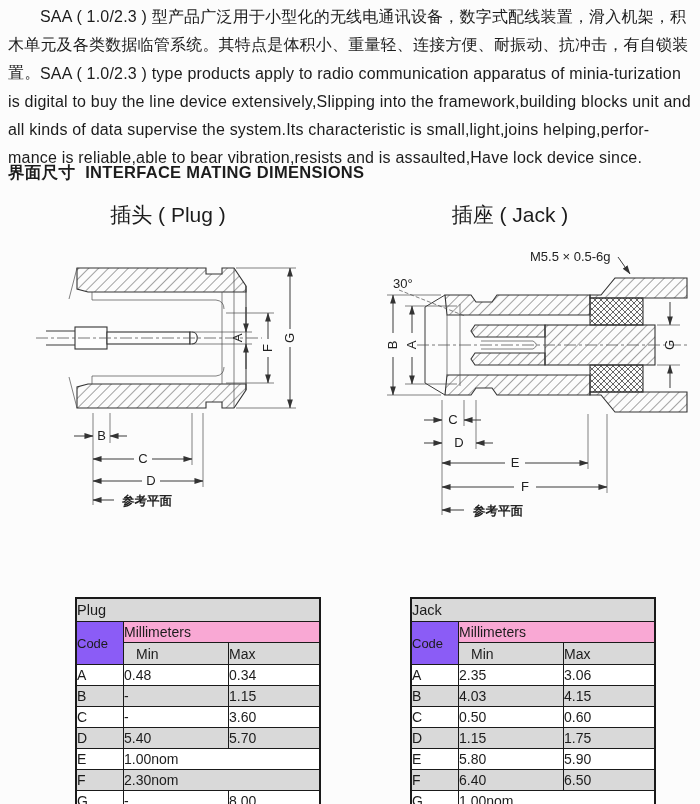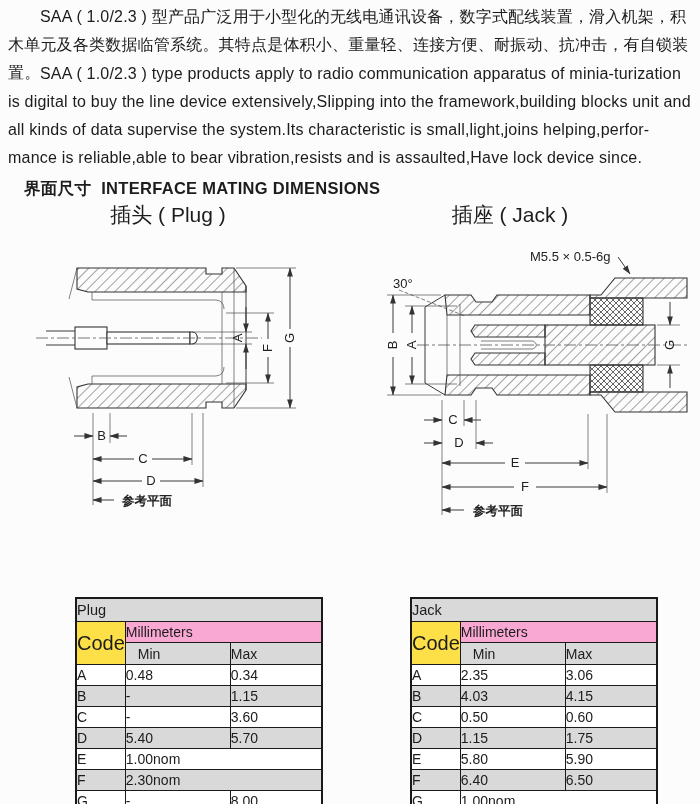--- a/index.html
+++ b/index.html
@@ -2,21 +2,21 @@
 <html><head>
 <meta charset="utf-8">
 <style>
   html,body{margin:0;padding:0;background:#e8e8e8;}
   .page{position:relative;width:700px;height:804px;background:#fcfcfc;overflow:hidden;
         font-family:"Liberation Sans",sans-serif;color:#1c1c1c;}
   .para{position:absolute;left:8px;right:6px;font-size:16px;line-height:28px;
         text-indent:2em;margin:0;letter-spacing:0.2px;}
   .para-zh{top:3px;line-height:28px;}
   .para-en{top:60px;}
-  .sec-title{position:absolute;left:8px;top:162px;margin:16px;font-size:16.5px;font-weight:bold;
+  .sec-title{position:absolute;left:8px;top:162px;margin:0;font-size:16.5px;font-weight:bold;
         letter-spacing:0.3px;}
   .sec-title .zh{margin-right:10px;}
   .caption{position:absolute;top:201px;width:170px;text-align:center;font-size:21px;}
   .cap-plug{left:83px;}
   .cap-jack{left:425px;}
   .diag{position:absolute;}
   .diag-plug{left:30px;top:247px;}
   .diag-jack{left:385px;top:240px;}
   svg .dl{stroke:#3a3a3a;stroke-width:1;fill:none;}
   svg .thin{stroke:#4a4a4a;stroke-width:0.7;fill:none;}
@@ -29,21 +29,21 @@
   .tbl-plug{left:75px;}
   .tbl-jack{left:410px;}
   table.spec td{border:1px solid #1a1a1a;text-align:left;padding:0;height:20px;
         overflow:hidden;white-space:nowrap;}
   table.spec .c-code{width:46px;}
   table.spec .c-min{width:92px;padding-left:12px;}
   table.spec .c-max{width:90px;}
   table.spec td.title{height:22px;background:#d9d9d9;font-size:14.5px;}
   table.spec td.unit{height:20px;background:#f9a8d4;}
   table.spec td.mm{height:21px;background:#d9d9d9;}
-  table.spec td.codehead{background:#fde047;font-size:20px;}
+  table.spec td.codehead{background:#8b5cf6;font-size:13px;}
   table.spec tr.shade td{background:#d9d9d9;}
 </style>
 </head>
 <body>
 
 <svg width="0" height="0" style="position:absolute" aria-hidden="true">
   <defs>
     <pattern id="h1" width="7" height="7" patternUnits="userSpaceOnUse" patternTransform="rotate(45)">
       <line x1="0" y1="0" x2="0" y2="7" stroke="#555" stroke-width="1.1"></line>
     </pattern>

